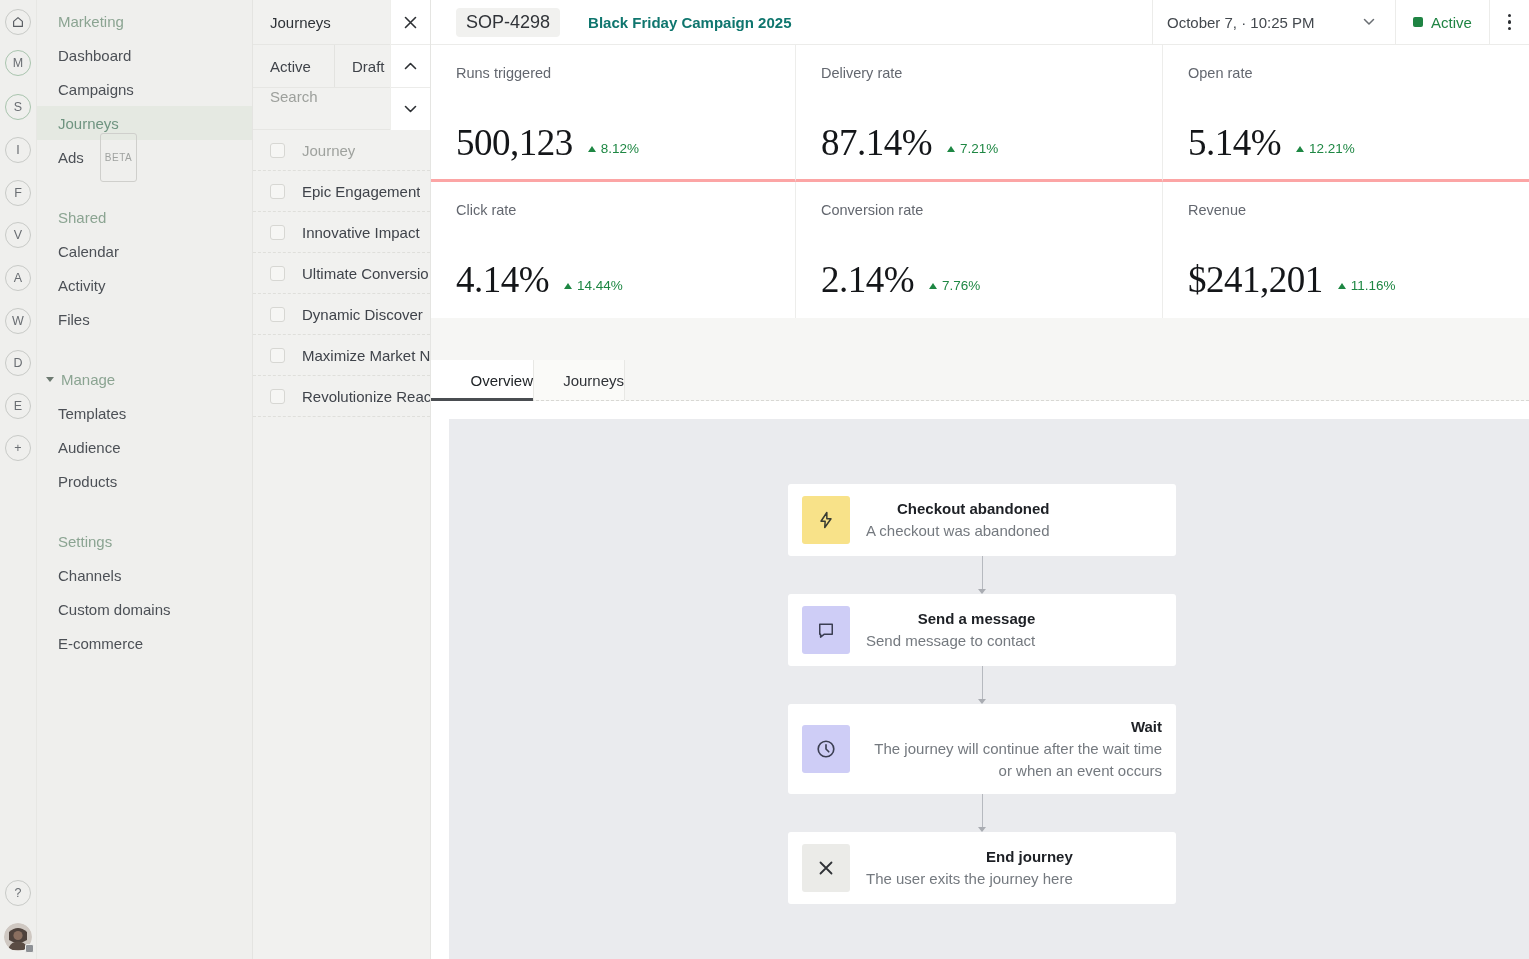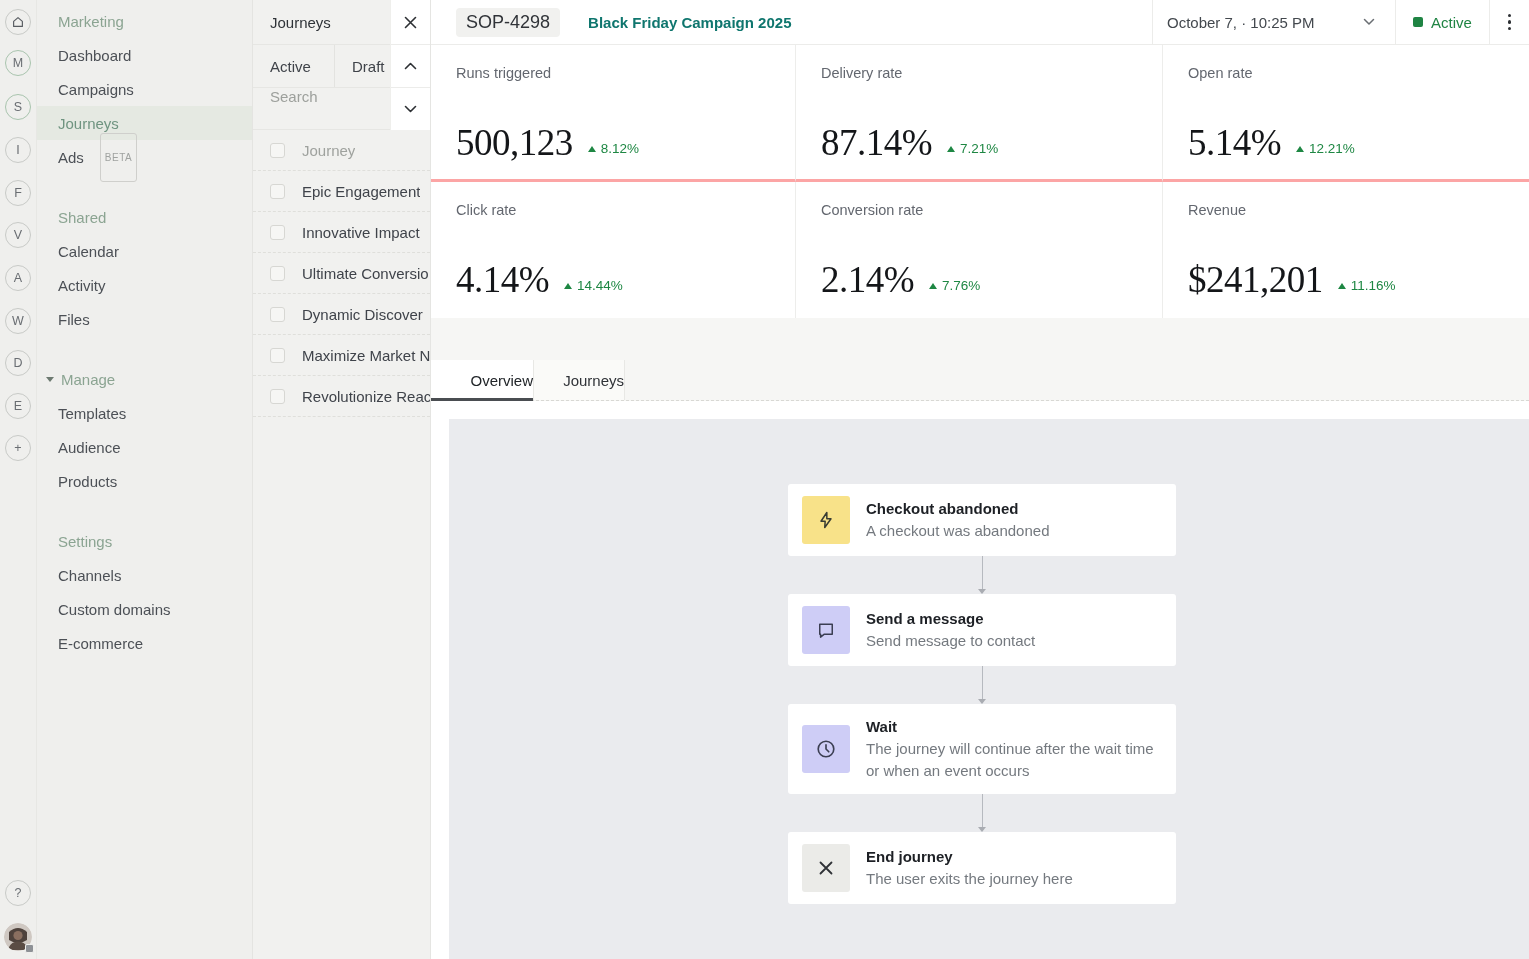--- a/index.html
+++ b/index.html
@@ -112,21 +112,21 @@
   
   .gray-band { height:42px; flex:0 0 42px; background:#f6f6f4; }
   .tabbar { height:41px; flex:0 0 41px; background:#f6f6f4; border-bottom:1px dashed #d8d8d4; display:flex; }
   .tab { display:flex; align-items:center; justify-content:flex-end; position:relative; cursor:pointer; }
   .tab.overview { width:103px; background:#ffffff; border-right:1px solid #e8e8e5; color:#212529; font-weight:500; }
   .tab.overview::after { content:""; position:absolute; left:0; right:0; bottom:-1px; height:3px; background:#4a4d51; }
   .tab.reports { width:91px; background:#fafaf8; border-right:1px solid #e8e8e5; color:#303338; }
 
   
   .canvas-outer { flex:1; position:relative; background:#ffffff; }
-  .canvas { position:absolute; left:18px; top:18px; right:0; bottom:0; background:#eaebee; }
+  .canvas { position:absolute; left:18px; top:18px; right:0; bottom:0; background:#eaebee;text-align:right; }
   .flow { position:absolute; left:339px; top:65px; width:388px; display:flex; flex-direction:column; }
   .flow-card { background:#ffffff; border-radius:3px; min-height:72px; display:flex; align-items:center;
     padding:12px 14px; cursor:pointer; }
   .node-icon { width:48px; height:48px; border-radius:3px; flex:0 0 48px;
     display:flex; align-items:center; justify-content:center; }
   .node-icon.yellow { background:#f8e289; }
   .node-icon.purple { background:#cecdf6; }
   .node-icon.gray   { background:#ebebe8; }
   .node-text { margin-left:16px; }
   .node-title { color:#1d2025; font-weight:600; line-height:22px; }

